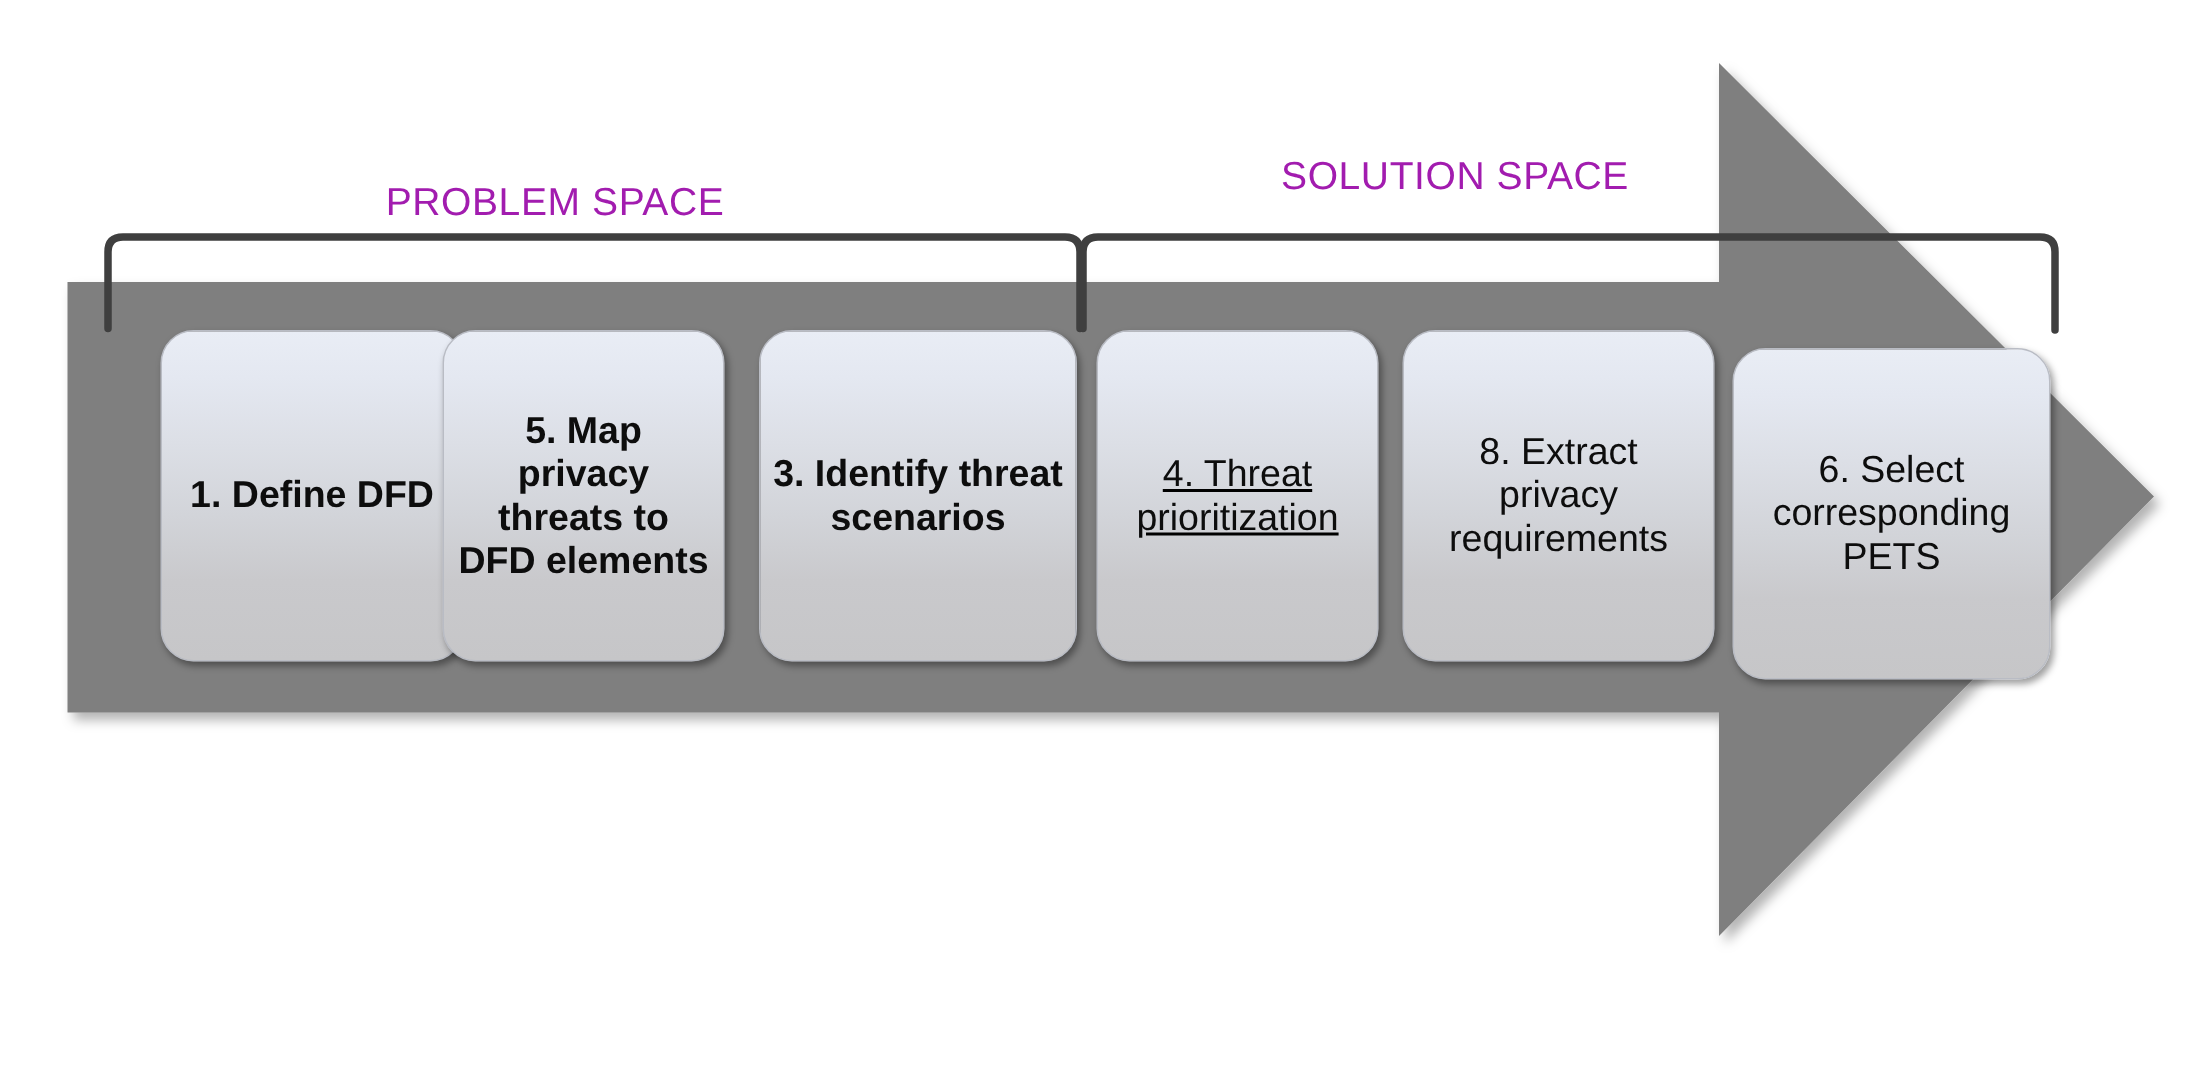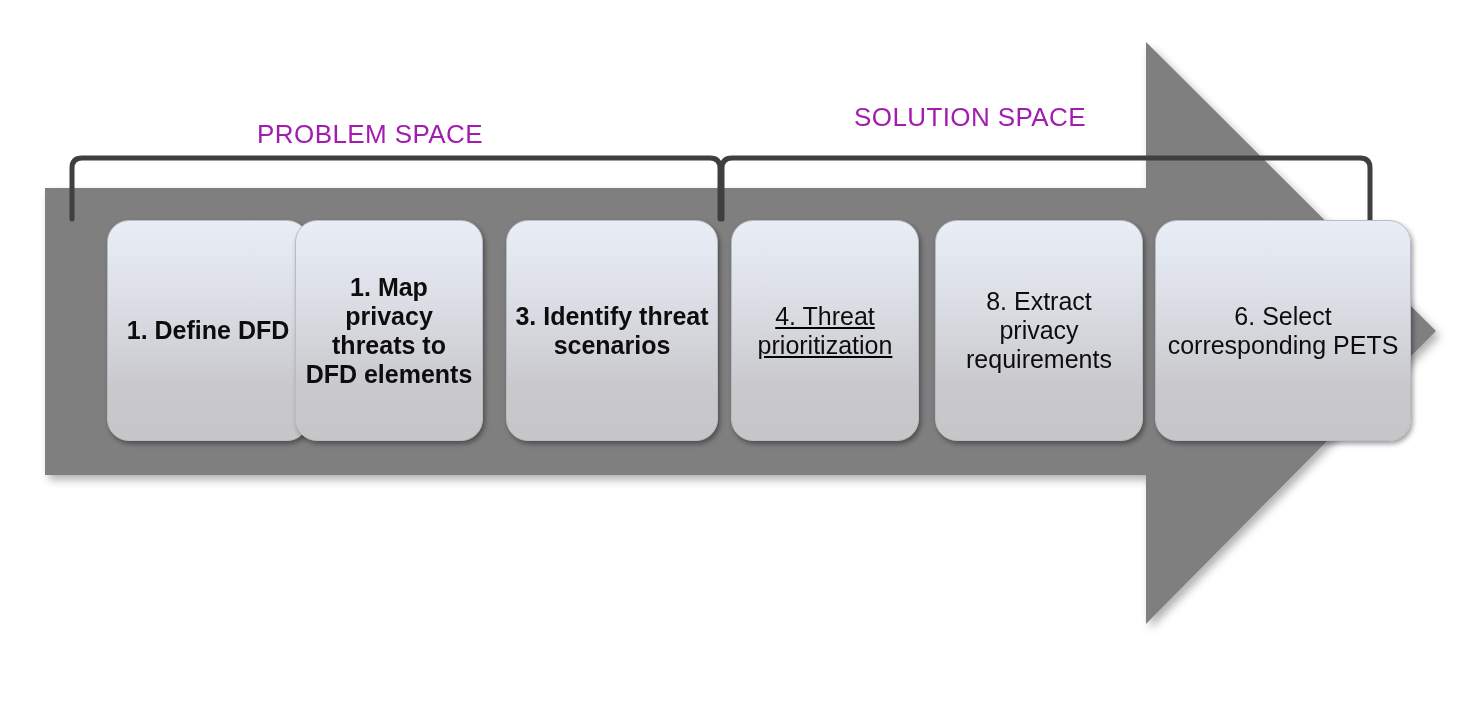--- a/index.html
+++ b/index.html
@@ -81,21 +81,21 @@
     width: 100%;
   }
   .step-label.emph { font-weight: bold; }
   .step-label.plain { font-weight: normal; }
 
   #step-box-1 { left: 78px;   width: 202px; margin-left: 29px; }
   #step-box-2 { left: 295px;  width: 188px; }
   #step-box-3 { left: 506px;  width: 212px; }
   #step-box-4 { left: 731px;  width: 188px; text-decoration: underline; }
   #step-box-5 { left: 935px;  width: 208px; }
-  #step-box-6 { left: 1155px; width: 256px; }
+  #step-box-6 { left: 1155px; width: 212px; margin-top: 12px; }
 </style>
 </head>
 <body>
 
 <div id="stage">
 
   <svg id="arrow-svg" viewBox="0 0 1472 711" preserveAspectRatio="none" aria-hidden="true">
     <defs>
       <filter id="arrowShadow" x="-10%" y="-10%" width="130%" height="130%">
         <feDropShadow dx="4" dy="5" stdDeviation="4" flood-color="#000000" flood-opacity="0.30"></feDropShadow>
@@ -110,21 +110,21 @@
   </svg>
 
   <div class="phase-label" id="phase-label-problem">PROBLEM SPACE</div>
   <div class="phase-label" id="phase-label-solution">SOLUTION SPACE</div>
 
   <div class="step-box" id="step-box-1">
     <div class="step-label emph">1. Define DFD</div>
   </div>
 
   <div class="step-box" id="step-box-2">
-    <div class="step-label emph">1. Map privacy threats to DFD elements</div>
+    <div class="step-label emph">5. Map privacy threats to DFD elements</div>
   </div>
 
   <div class="step-box" id="step-box-3">
     <div class="step-label emph">3. Identify threat scenarios</div>
   </div>
 
   <div class="step-box" id="step-box-4">
     <div class="step-label plain">4. Threat prioritization</div>
   </div>
 

